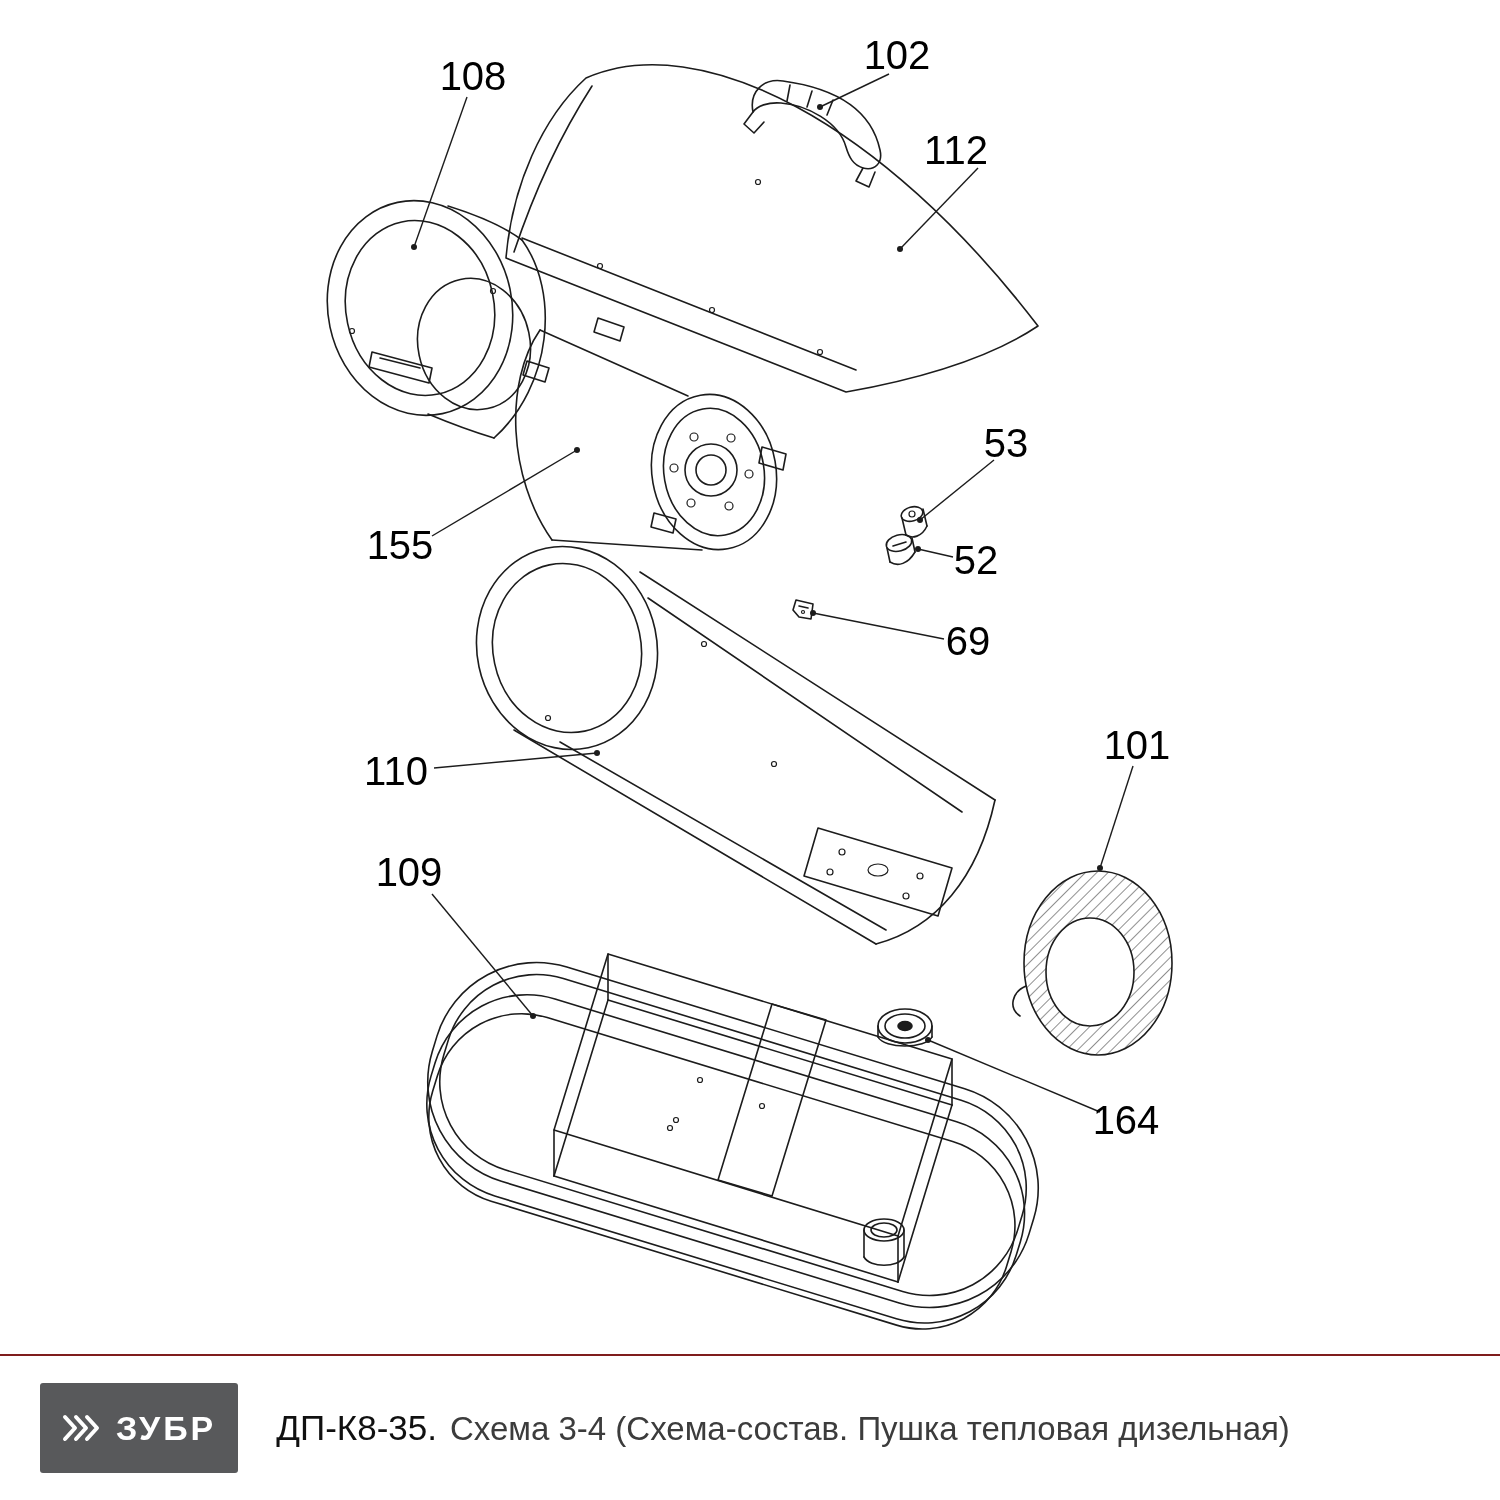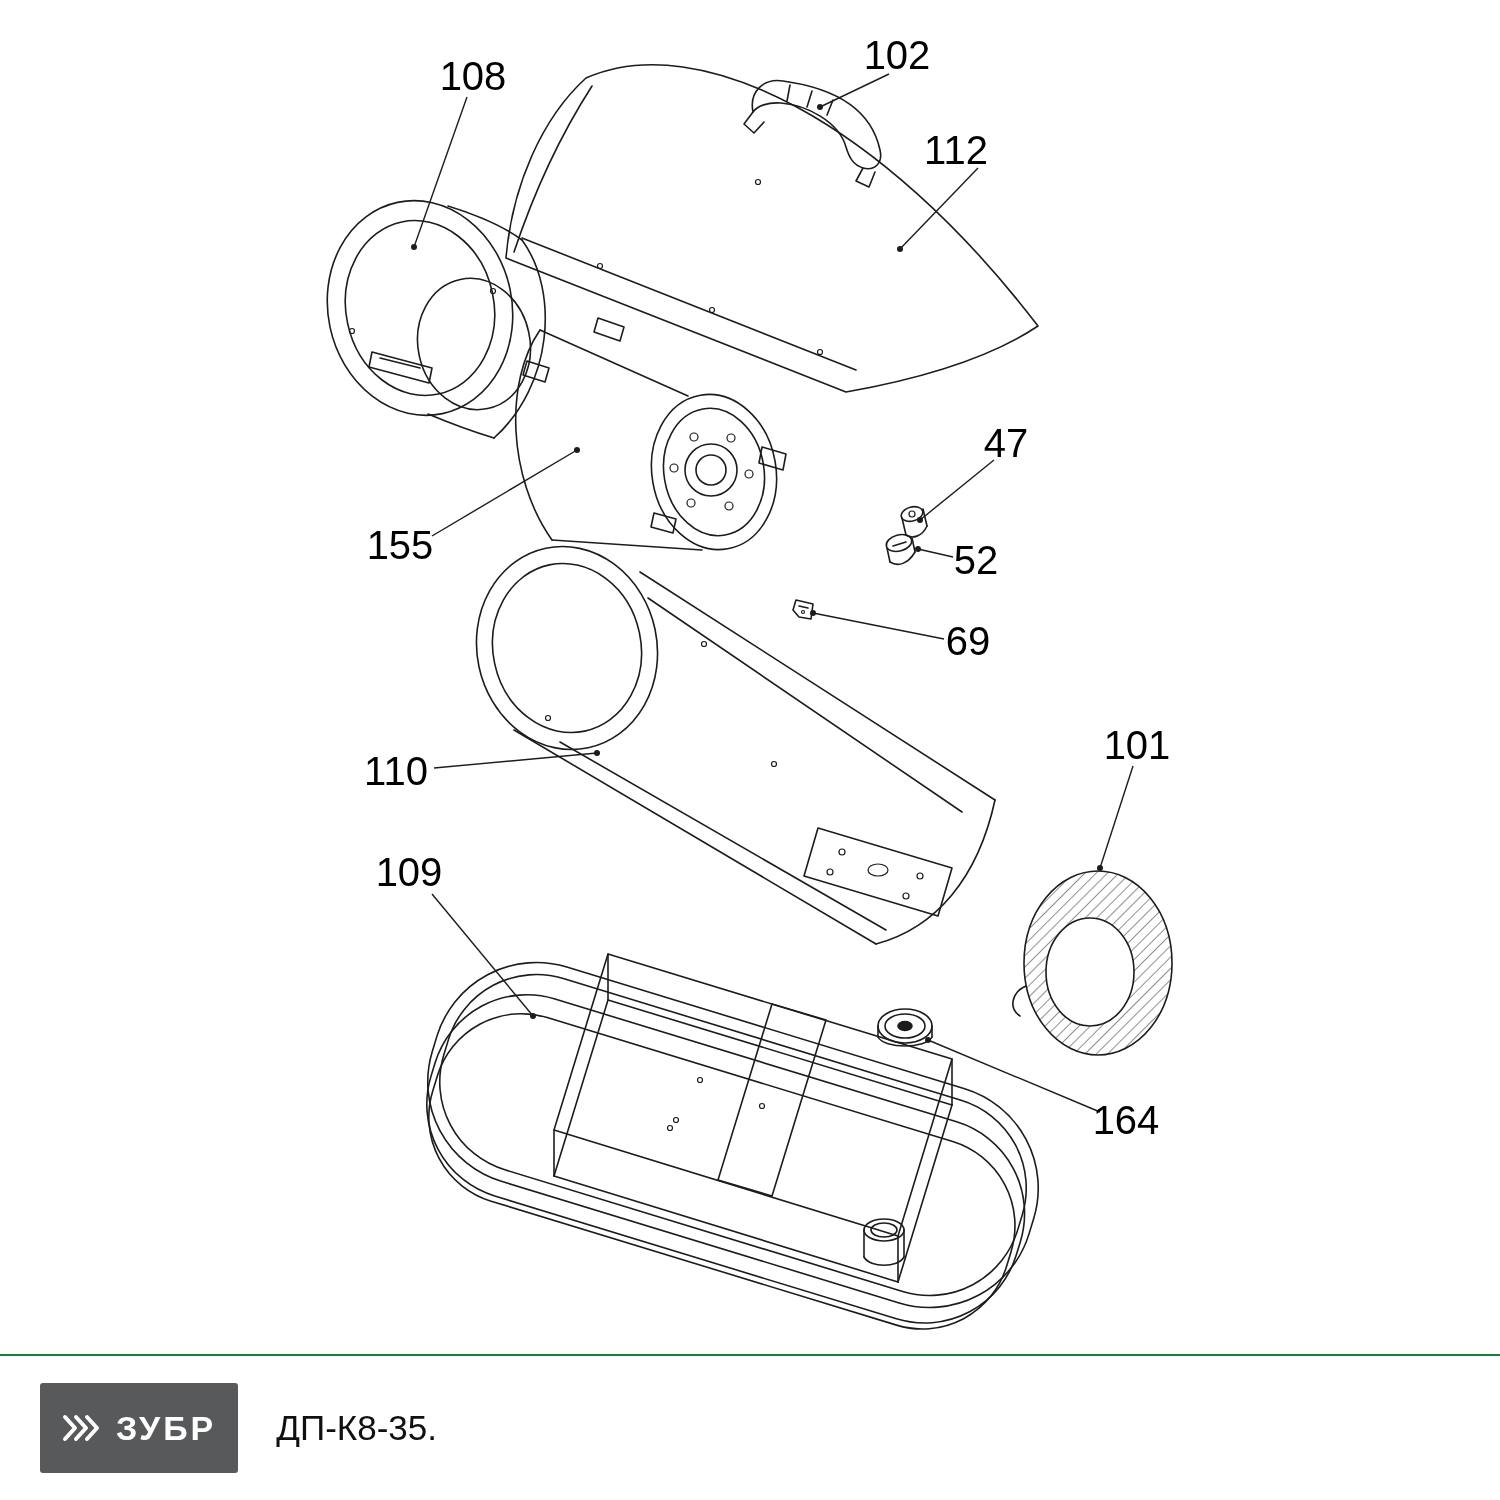--- a/index.html
+++ b/index.html
@@ -1,18 +1,18 @@
 <!DOCTYPE html>
 <html><head>
 <meta charset="utf-8">
 <style>
   html,body{margin:0;padding:0;background:#fff;}
   .page{position:relative;width:1500px;height:1500px;background:#fff;overflow:hidden;
         font-family:"Liberation Sans",sans-serif;}
-  .stage{position:relative;width:1500px;height:1354px;border-bottom:2px solid #15803d;}
+  .stage{position:relative;width:1500px;height:1354px;border-bottom:2px solid #7f1d1d;}
   .stage svg{position:absolute;left:0;top:0;}
   .draw path,.draw ellipse,.draw rect,.draw circle,.draw line{
     fill:none;stroke:#1c1c1c;stroke-width:1.6;stroke-linecap:round;stroke-linejoin:round;}
   .draw .hole{stroke-width:1.2;}
   .leader line{stroke:#1c1c1c;stroke-width:1.4;}
   .leader .dot{fill:#1c1c1c;stroke:none;}
   .callout{position:absolute;transform:translate(-50%,-50%);font-size:40px;color:#000;
            white-space:nowrap;line-height:1;}
   .footer{height:144px;display:flex;align-items:center;padding-left:40px;box-sizing:border-box;gap:38px;}
   .logo{height:58px;padding:16px 22px;background:#58595b;display:flex;align-items:center;gap:14px;border-radius:3px;}
@@ -193,34 +193,35 @@
         <line x1="432" y1="894" x2="533" y2="1016"></line>
           <circle class="dot" cx="533" cy="1016" r="3"></circle>
         <line x1="1100" y1="1112" x2="928" y2="1040"></line>
           <circle class="dot" cx="928" cy="1040" r="3"></circle>
       </g>
     </svg>
 
     <div class="callout" style="left:473px;top:76px">108</div>
     <div class="callout" style="left:897px;top:55px">102</div>
     <div class="callout" style="left:956px;top:150px">112</div>
-    <div class="callout" style="left:1006px;top:443px">47</div>
+    <div class="callout" style="left:1006px;top:443px">53</div>
     <div class="callout" style="left:976px;top:560px">52</div>
     <div class="callout" style="left:968px;top:641px">69</div>
     <div class="callout" style="left:400px;top:545px">155</div>
     <div class="callout" style="left:396px;top:771px">110</div>
     <div class="callout" style="left:1137px;top:745px">101</div>
     <div class="callout" style="left:409px;top:872px">109</div>
     <div class="callout" style="left:1126px;top:1120px">164</div>
   </div>
 
   <div class="footer">
     <div class="logo">
       <svg class="logo-icon" viewBox="0 0 40 28">
         <path d="M3 3 L13 14 L3 25 M14 3 L24 14 L14 25 M25 3 L35 14 L25 25" fill="none" stroke="#ffffff" stroke-width="4" stroke-linecap="round" stroke-linejoin="round"></path>
       </svg>
       <span class="logo-text">ЗУБР</span>
     </div>
     <div class="caption-wrap">
       <span class="model">ДП-К8-35.</span>
+      <span class="caption">Схема 3-4 (Схема-состав. Пушка тепловая дизельная)</span>
     </div>
   </div>
 </div>
 
 </body></html>

